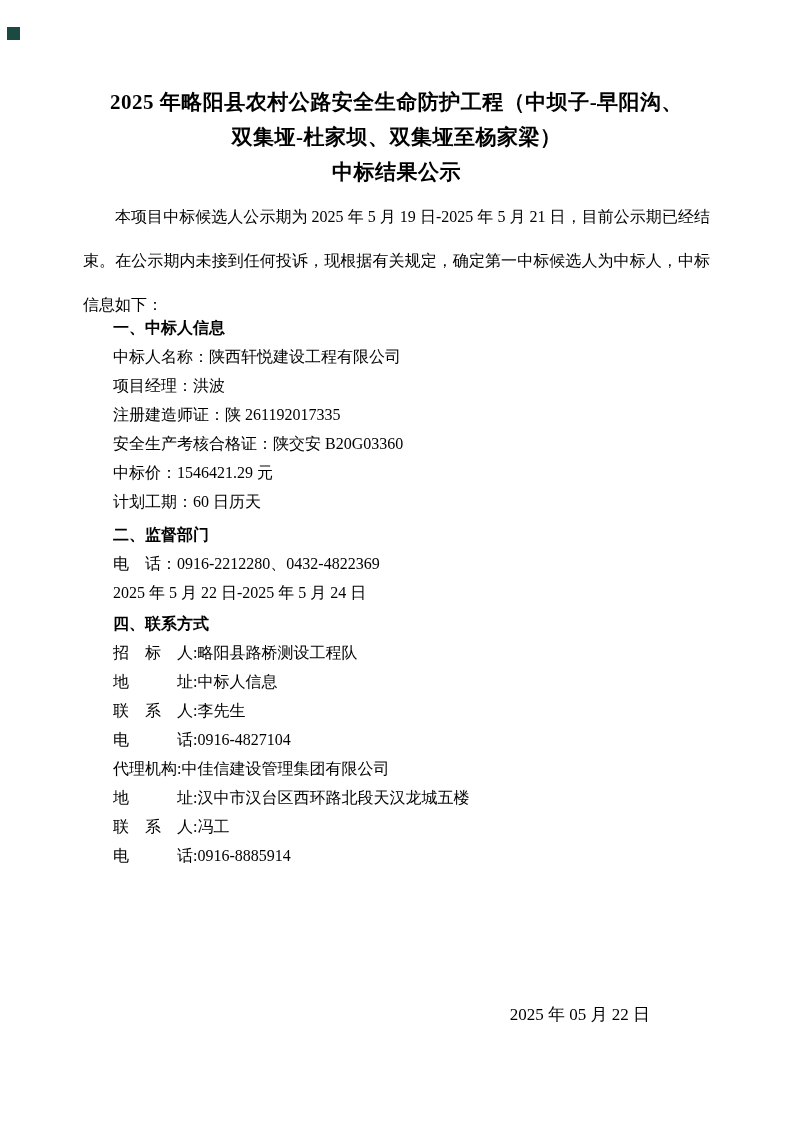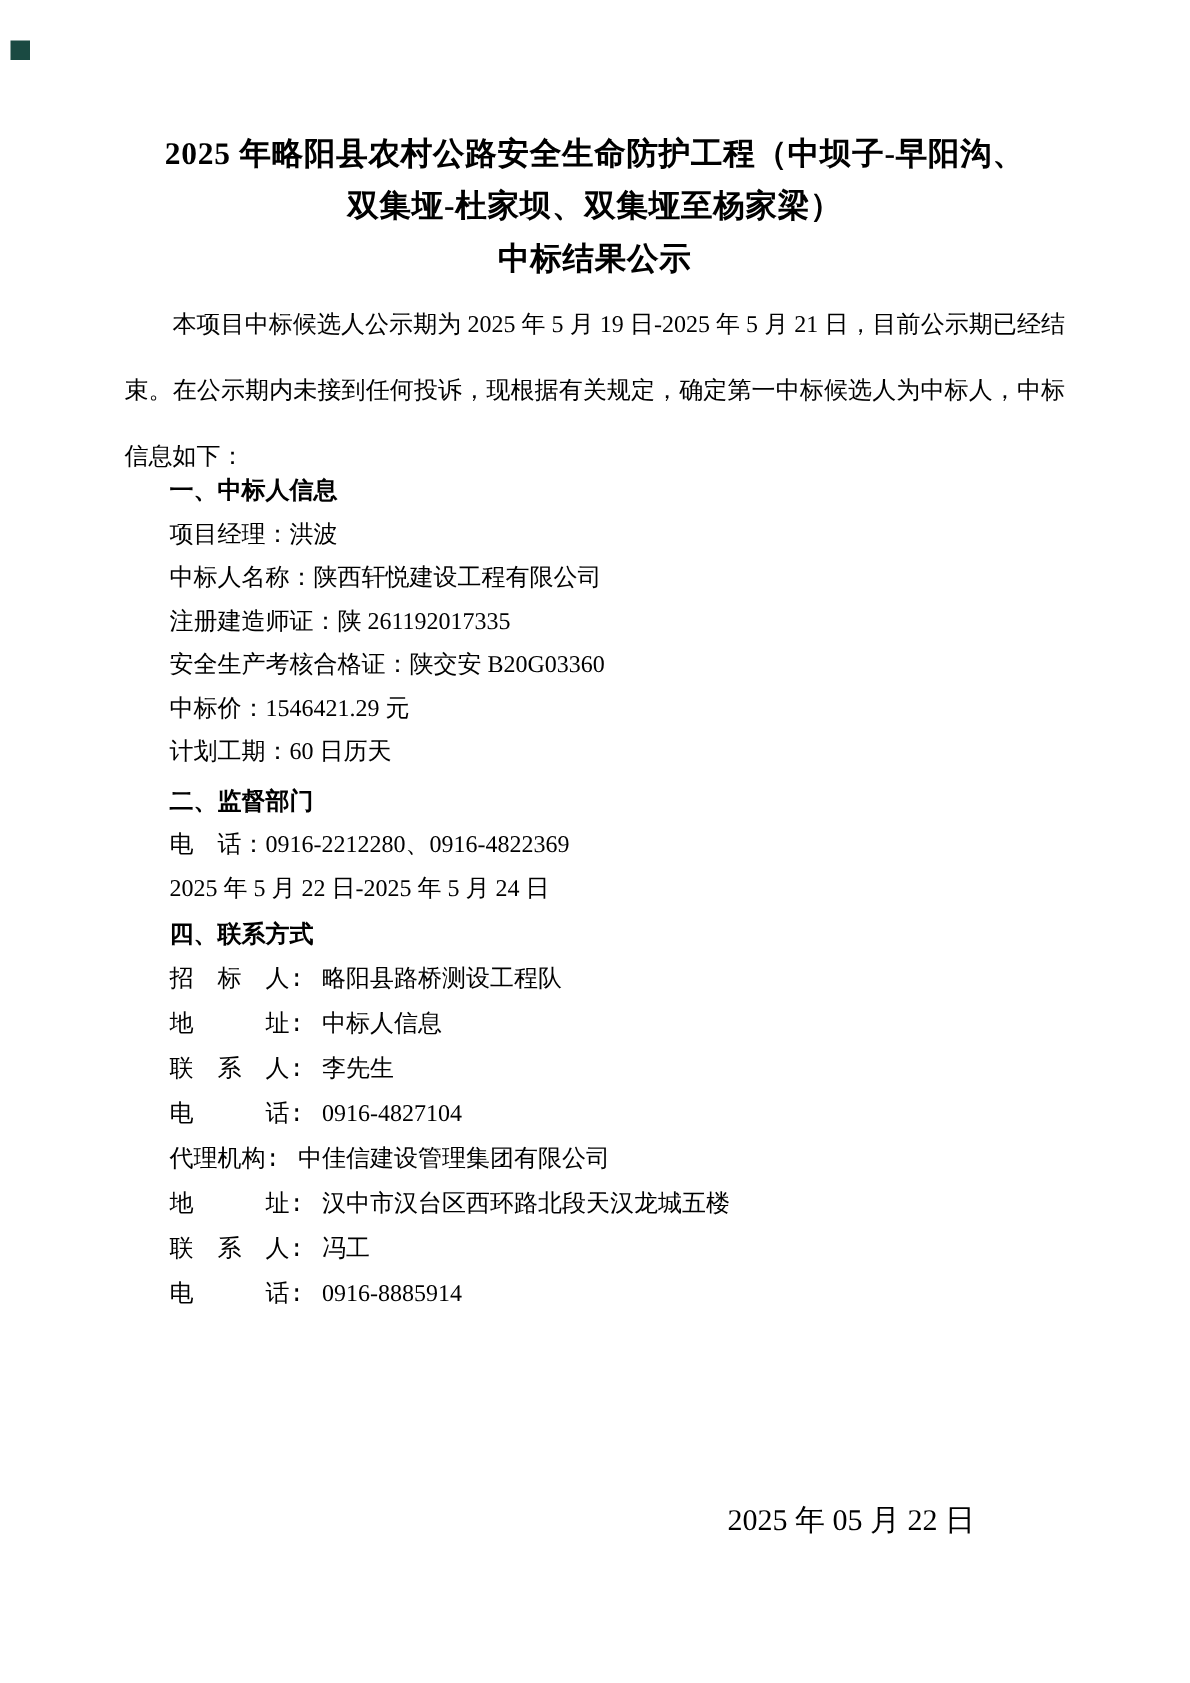--- a/index.html
+++ b/index.html
@@ -45,26 +45,26 @@
   }
   .section-heading.m2 { margin-top: 4px; }
   .section-heading.m3 { margin-top: 8px; }
   .section-heading.m4 { margin-top: 2px; }
   .field-line {
     font-size: 16px;
     line-height: 29px;
     padding-left: 30px;
     white-space: pre-wrap;
   }
-  .field-line .lbl.gap { margin-right: 12px; font-family: Liberation Mono, monospace; }
+  .field-line .lbl.gap { margin-right: 0; }
   .doc-footer {
     position: absolute;
     top: 1000px;
     right: 143px;
-    font-size: 20px;
+    font-size: 17px;
     line-height: 29px;
   }
 </style>
 </head>
 <body>
 
 <div class="page">
 
   <div class="corner-marker"></div>
 
@@ -72,29 +72,29 @@
     <div>2025 年略阳县农村公路安全生命防护工程（中坝子-早阳沟、</div>
     <div>双集垭-杜家坝、双集垭至杨家梁）</div>
     <div>中标结果公示</div>
   </div>
 
   <div class="intro">本项目中标候选人公示期为 2025 年 5 月 19 日-2025 年 5 月 21 日，目前公示期已经结束。在公示期内未接到任何投诉，现根据有关规定，确定第一中标候选人为中标人，中标信息如下：</div>
 
   <div class="sections">
 
     <div class="section-heading">一、中标人信息</div>
+    <div class="field-line"><span class="lbl">中标人名称：</span><span class="val">陕西轩悦建设工程有限公司</span></div>
     <div class="field-line"><span class="lbl">项目经理：</span><span class="val">洪波</span></div>
-    <div class="field-line"><span class="lbl">中标人名称：</span><span class="val">陕西轩悦建设工程有限公司</span></div>
     <div class="field-line"><span class="lbl">注册建造师证：</span><span class="val">陕 261192017335</span></div>
     <div class="field-line"><span class="lbl">安全生产考核合格证：</span><span class="val">陕交安 B20G03360</span></div>
     <div class="field-line"><span class="lbl">中标价：</span><span class="val">1546421.29 元</span></div>
     <div class="field-line"><span class="lbl">计划工期：</span><span class="val">60 日历天</span></div>
 
     <div class="section-heading m2">二、监督部门</div>
-    <div class="field-line"><span class="lbl">电　话：</span><span class="val">0916-2212280、0916-4822369</span></div>
+    <div class="field-line"><span class="lbl">电　话：</span><span class="val">0916-2212280、0432-4822369</span></div>
 
     <div class="field-line"><span class="val">2025 年 5 月 22 日-2025 年 5 月 24 日</span></div>
 
     <div class="section-heading m4">四、联系方式</div>
     <div class="field-line"><span class="lbl gap">招　标　人:</span><span class="val">略阳县路桥测设工程队</span></div>
     <div class="field-line"><span class="lbl gap">地　　　址:</span><span class="val">中标人信息</span></div>
     <div class="field-line"><span class="lbl gap">联　系　人:</span><span class="val">李先生</span></div>
     <div class="field-line"><span class="lbl gap">电　　　话:</span><span class="val">0916-4827104</span></div>
     <div class="field-line"><span class="lbl gap">代理机构:</span><span class="val">中佳信建设管理集团有限公司</span></div>
     <div class="field-line"><span class="lbl gap">地　　　址:</span><span class="val">汉中市汉台区西环路北段天汉龙城五楼</span></div>

